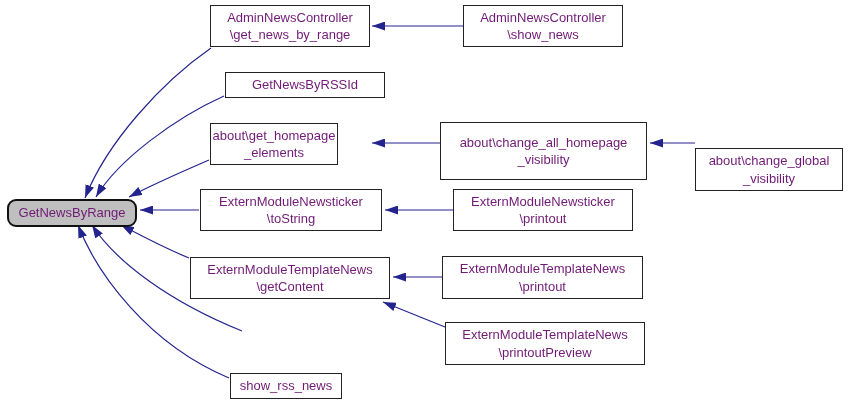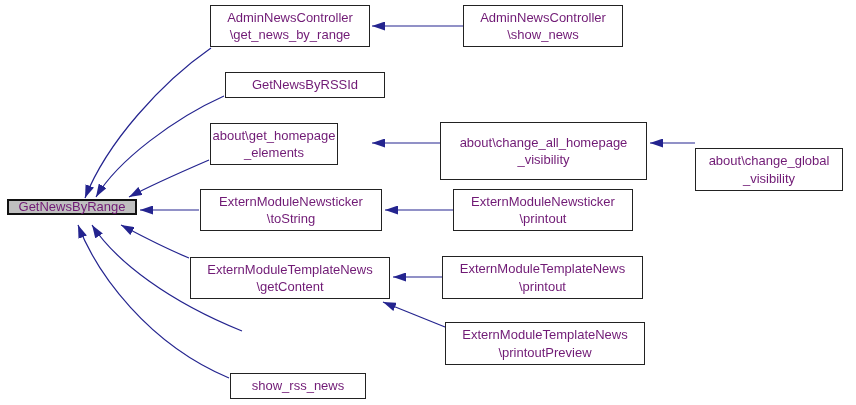--- a/index.html
+++ b/index.html
@@ -52,21 +52,21 @@
     <path class="edge" d="M 229,378 C 148,344 97,274 78,225" marker-end="url(#arrow)"></path>
 
     <path class="edge" d="M 463,26 L 372,26" marker-end="url(#arrow)"></path>
     <path class="edge" d="M 440,143 L 372,143" marker-end="url(#arrow)"></path>
     <path class="edge" d="M 695,143 L 650,143" marker-end="url(#arrow)"></path>
     <path class="edge" d="M 453,210 L 385,210" marker-end="url(#arrow)"></path>
     <path class="edge" d="M 442,277 L 393,277" marker-end="url(#arrow)"></path>
     <path class="edge" d="M 445,327 L 383,302" marker-end="url(#arrow)"></path>
   </svg>
 
-  <div class="node node-root" style="left:7px;top:199px;width:130px;height:16px;">GetNewsByRange</div>
+  <div class="node node-root" style="left:7px;top:199px;width:130px;height:28px;border-radius:9px;">GetNewsByRange</div>
 
   <div class="node" style="left:210px;top:5px;width:160px;height:42px;">AdminNewsController
 \get_news_by_range</div>
 
   <div class="node" style="left:463px;top:5px;width:160px;height:42px;">AdminNewsController
 \show_news</div>
 
   <div class="node" style="left:225px;top:72px;width:160px;height:26px;">GetNewsByRSSId</div>
 
   <div class="node" style="left:210px;top:123px;width:128px;height:42px;">about\get_homepage
@@ -87,15 +87,15 @@
   <div class="node" style="left:190px;top:257px;width:200px;height:42px;">ExternModuleTemplateNews
 \getContent</div>
 
   <div class="node" style="left:442px;top:256px;width:201px;height:43px;">ExternModuleTemplateNews
 \printout</div>
 
   <div class="node" style="left:445px;top:322px;width:200px;height:43px;">ExternModuleTemplateNews
 \printoutPreview</div>
 
 
-  <div class="node" style="left:230px;top:373px;width:136px;height:26px;">show_rss_news</div>
+  <div class="node" style="left:230px;top:373px;width:112px;height:26px;">show_rss_news</div>
 
 </div>
 
 </body></html>

